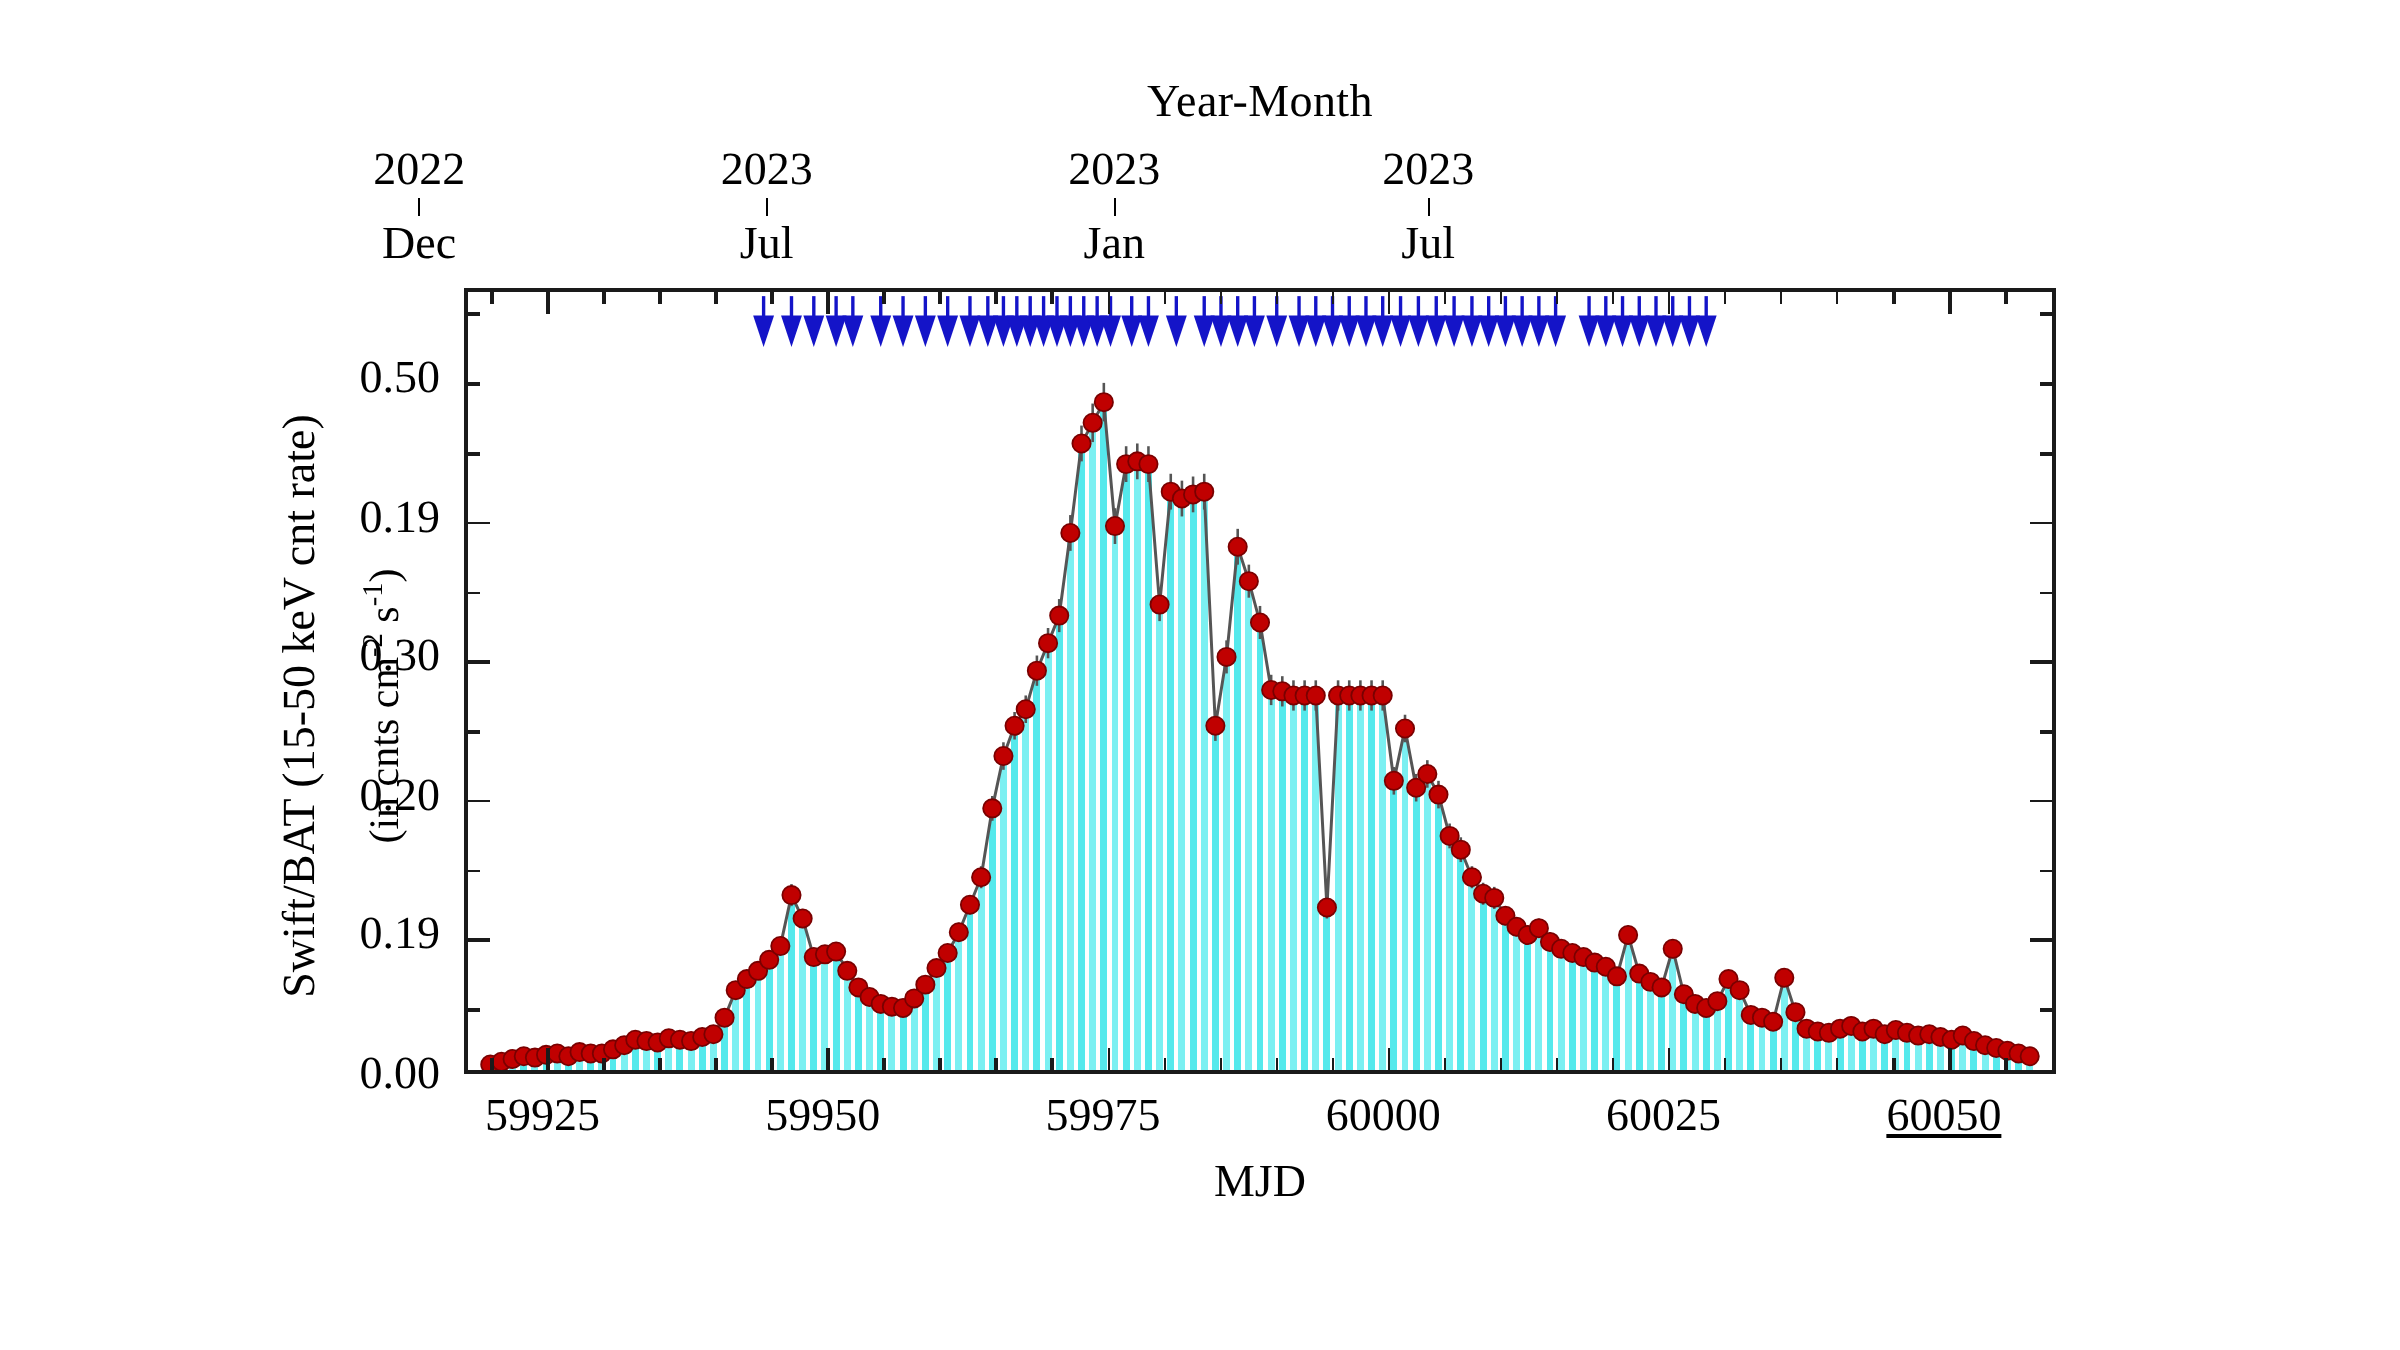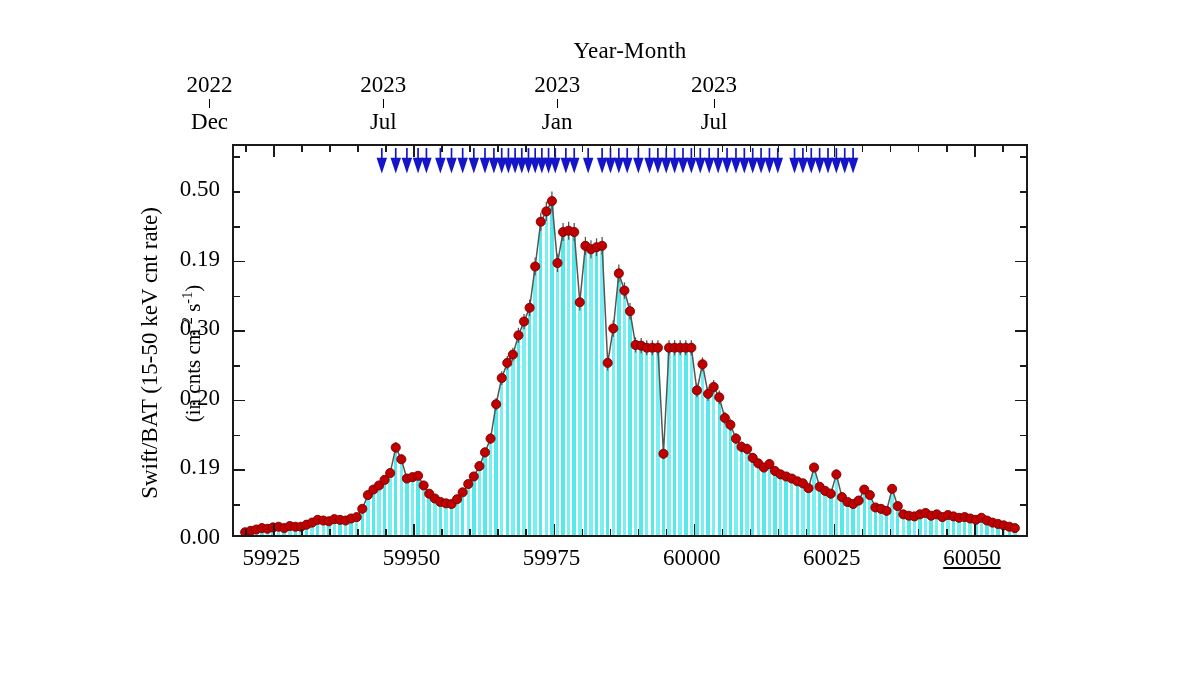--- a/index.html
+++ b/index.html
@@ -703,14 +703,15 @@
   </div>
 
   <div id="xlabels">
       <div class="xlab" style="left: 271.239px;">59925</div>
       <div class="xlab" style="left: 411.38px;">59950</div>
       <div class="xlab" style="left: 551.521px;">59975</div>
       <div class="xlab" style="left: 691.662px;">60000</div>
       <div class="xlab" style="left: 831.803px;">60025</div>
       <div class="xlab" style="left: 971.944px; text-decoration: underline;">60050</div>
     </div>
+  <div id="xtitle">MJD</div>
 
 </div>
 
 </body></html>

